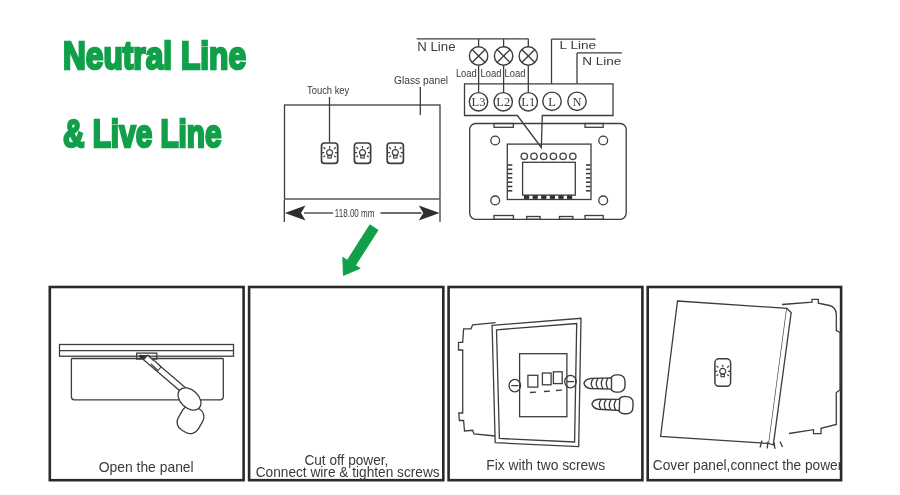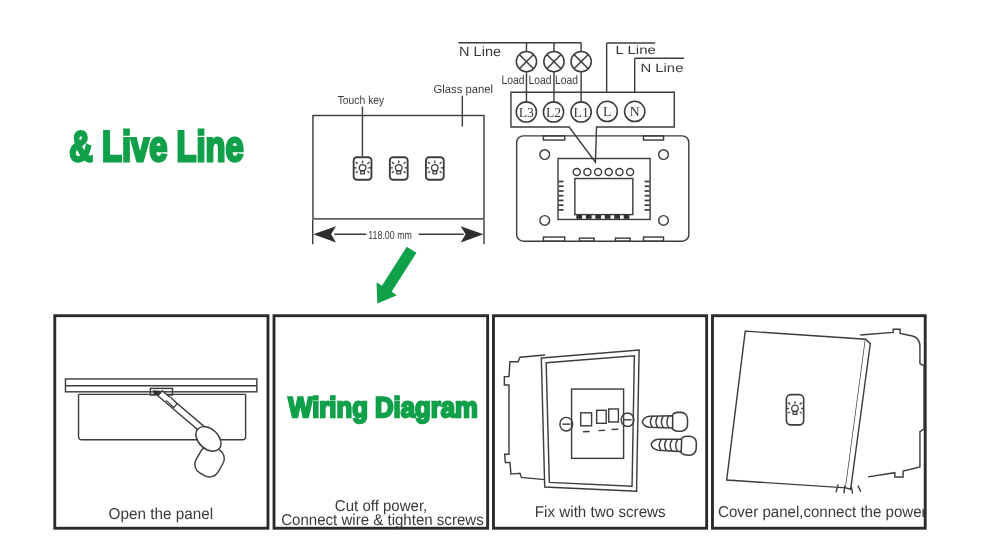--- a/index.html
+++ b/index.html
@@ -5,20 +5,23 @@
 html,body{margin:0;padding:0;background:#fff}
 body{font-family:"Liberation Sans",sans-serif}
 #page{position:relative;width:900px;height:495px;overflow:hidden;background:#fff}
 .abs{position:absolute}
 .hv{font-weight:bold;color:#10a04a;white-space:nowrap;transform-origin:0 0;display:inline-block;line-height:1}
 </style>
 </head>
 <body>
 <div id="page">
 
+<div class="abs" style="left:62.5px;top:36px">
+ <span class="hv" style="font-size:39px;transform:scaleX(0.812);-webkit-text-stroke:2.6px #10a04a">Neutral Line</span>
+</div>
 <div class="abs" style="left:62.5px;top:114px">
  <span class="hv" style="font-size:39px;transform:scaleX(0.762);-webkit-text-stroke:2.6px #10a04a">&amp; Live Line</span>
 </div>
 
 <svg class="abs" style="left:0;top:0" width="900" height="495" viewBox="0 0 900 495" fill="none" stroke="#3d3d3d" stroke-width="1.3">
 <defs>
  <g id="bulb">
   <circle cx="0" cy="-1.2" r="3" stroke-width="1.2"></circle>
   <rect x="-1.7" y="1.4" width="3.4" height="2.8" stroke-width="1.1"></rect>
   <g stroke-width="1.2">
@@ -207,17 +210,14 @@
 
 <g fill="#3a3a3a" stroke="none">
  <text x="98.7" y="471.9" font-size="14.3" lengthAdjust="spacingAndGlyphs" textLength="95">Open the panel</text>
  <text x="304.4" y="464.6" font-size="14.3" lengthAdjust="spacingAndGlyphs" textLength="84">Cut off power,</text>
  <text x="255.7" y="476.9" font-size="14.3" lengthAdjust="spacingAndGlyphs" textLength="184">Connect wire &amp; tighten screws</text>
  <text x="486.2" y="470.4" font-size="14.3" lengthAdjust="spacingAndGlyphs" textLength="119">Fix with two screws</text>
  <text x="652.8" y="470.4" font-size="14.3" lengthAdjust="spacingAndGlyphs" textLength="189.5">Cover panel,connect the power</text>
 </g>
 </svg>
 
-<div class="abs" style="left:261.5px;top:356.5px">
- <span class="hv" style="font-size:26px;transform:scaleX(0.898);-webkit-text-stroke:2.1px #10a04a">Wiring Diagram</span>
+
 </div>
 
-</div>
-
 </body></html>

